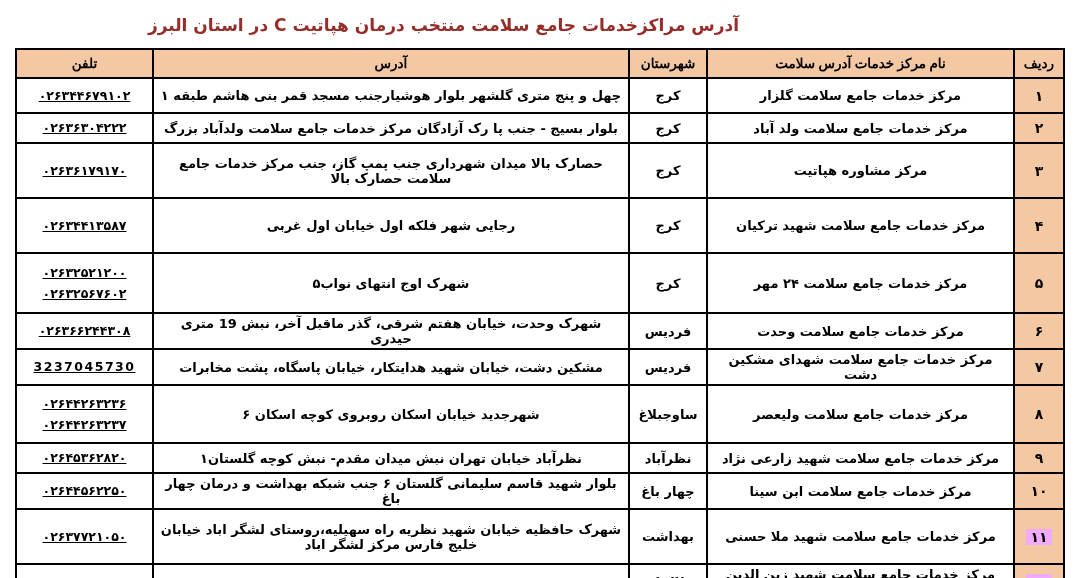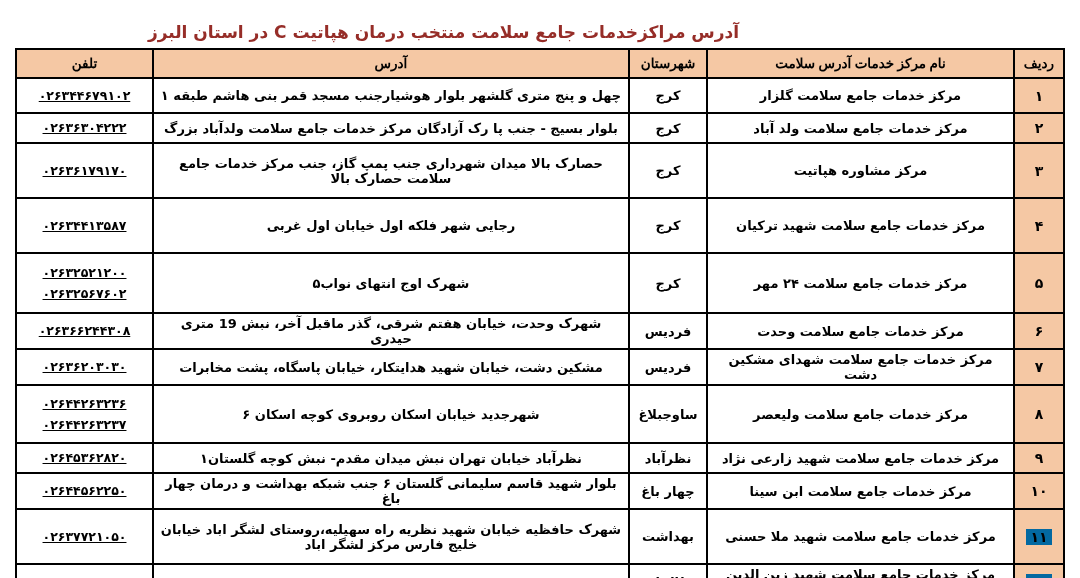--- a/index.html
+++ b/index.html
@@ -6,21 +6,21 @@
     margin: 0;
     padding: 0;
     width: 1080px;
     height: 578px;
     background: #ffffff;
     font-family: "DejaVu Sans", sans-serif;
     overflow: hidden;
   }
   .page-title {
     width: 887px;
-    padding-top: 22px;
+    padding-top: 15px;
     text-align: center;
     direction: rtl;
     font-size: 17px;
     font-weight: bold;
     color: #962d28;
   }
   table.centers {
     position: absolute;
     top: 48px;
     right: 15px;
@@ -43,21 +43,21 @@
     background: #f5c8a4;
     height: 23px;
     font-size: 13.5px;
     font-family: Liberation Serif, serif;
   }
   .centers td.idx-cell {
     background: #f5c8a4;
     font-size: 14px;
   }
   .idx-num { display: inline-block; padding: 0 4px; }
-  .idx-num.hl { background: #0369a1; }
+  .idx-num.hl { background: #f0abfc; }
   .phone-line {
     direction: ltr;
     letter-spacing: 1.5px;
     font-size: 12.5px;
     line-height: 1.7;
     text-decoration: underline;
   }
   
   .centers tbody tr:nth-child(1)  { height: 35px; }
   .centers tbody tr:nth-child(2)  { height: 30px; }
@@ -149,21 +149,21 @@
         <td>
           <div class="phone-line">۰۲۶۳۶۶۲۴۴۳۰۸</div>
         </td>
       </tr>
       <tr>
         <td class="idx-cell"><span class="idx-num">۷</span></td>
         <td>مرکز خدمات جامع سلامت شهدای مشکین دشت</td>
         <td>فردیس</td>
         <td>مشکین دشت، خیابان شهید هدایتکار، خیابان پاسگاه، پشت مخابرات</td>
         <td>
-          <div class="phone-line">۰۲۶۳۶۲۰۳۰۳۰</div>
+          <div class="phone-line">3237045730</div>
         </td>
       </tr>
       <tr>
         <td class="idx-cell"><span class="idx-num">۸</span></td>
         <td>مرکز خدمات جامع سلامت ولیعصر</td>
         <td>ساوجبلاغ</td>
         <td>شهرجدید خیابان اسکان روبروی کوچه اسکان ۶</td>
         <td>
           <div class="phone-line">۰۲۶۴۴۲۶۳۲۳۶</div>
           <div class="phone-line">۰۲۶۴۴۲۶۳۲۳۷</div>

